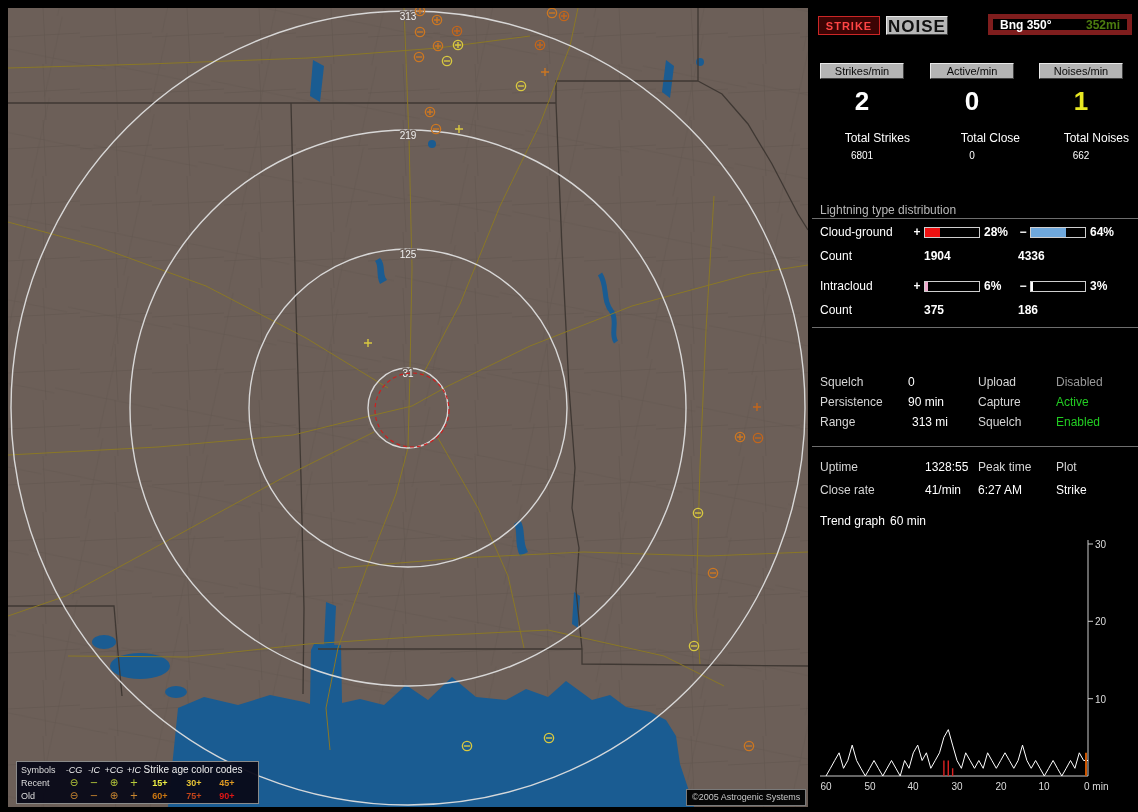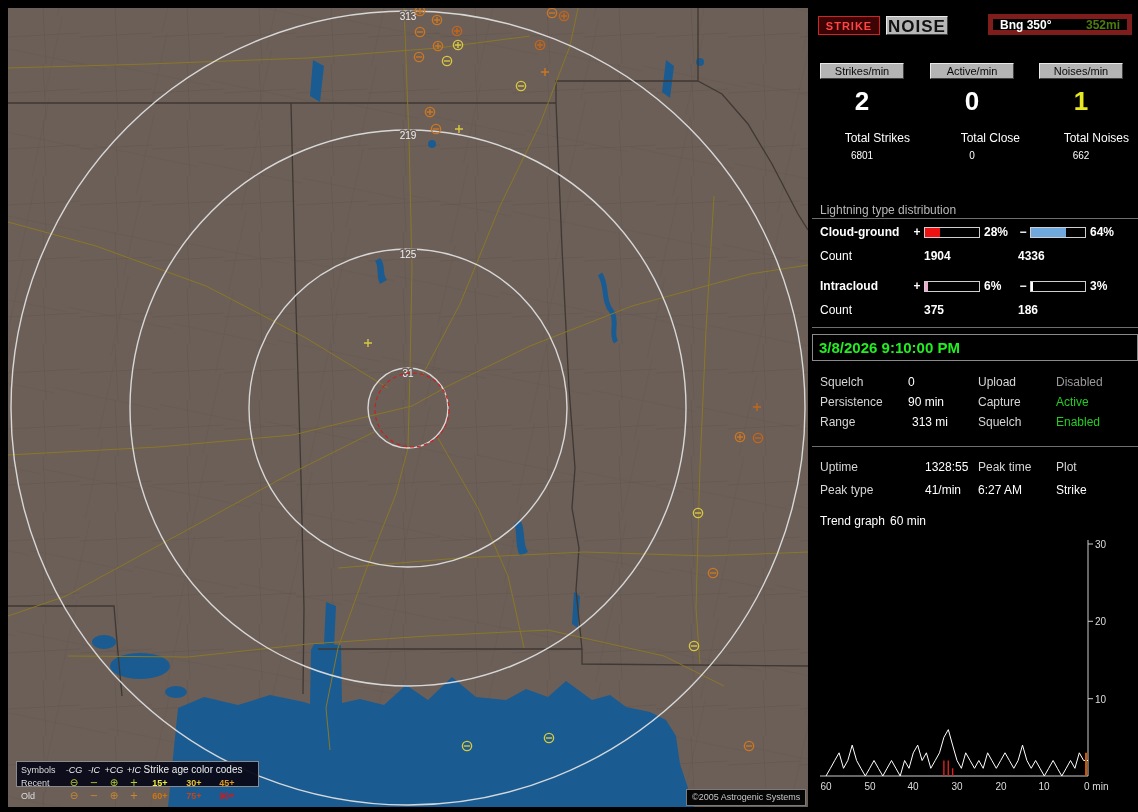--- a/index.html
+++ b/index.html
@@ -7,21 +7,21 @@
               font-family:"Liberation Sans", sans-serif; }
   .abs { position:absolute; }
 
   
   .map { position:absolute; left:8px; top:8px; width:800px; height:799px; background:#6c5f58; }
 
   .ring-lbl { font:10px "Liberation Sans",sans-serif; fill:#efefef; stroke:#6c5f58;
               stroke-width:3px; paint-order:stroke; text-anchor:middle; }
 
   
-  .legend { position:absolute; left:8px; top:753px; width:243px; height:26px;
+  .legend { position:absolute; left:8px; top:753px; width:243px; height:43px;
             background:rgba(8,8,24,0.95); border:1px solid #8a8a8a; color:#ddd;
             font-size:9px; padding:1px 4px; display:grid;
             grid-template-columns:42px 22px 18px 22px 18px 34px 34px 32px;
             grid-auto-rows:13px; align-items:center; }
   .lg-label { text-align:left; color:#ddd; }
   .lg-col  { text-align:center; color:#eee;font-style:italic; }
   .lg-sym  { text-align:center; font-family:"DejaVu Sans",sans-serif; font-size:10px; line-height:10px; }
   .lg-age  { text-align:center; font-weight:bold; }
   .lg-agetitle { grid-column:6 / span 3; text-align:center; color:#eee; font-size:10px; }
 
@@ -42,21 +42,21 @@
          align-items:center; padding:0 7px; font-weight:bold; font-size:12px; }
 
   .chip { background:#b4b4b4; color:#0a0a0a; font-size:11px; text-align:center; line-height:14px; }
   .num  { font-size:26px; font-weight:bold; text-align:center; }
   .tlabel { font-size:12px; text-align:right; color:#fff; }
   .tval   { font-size:10px; text-align:center; color:#fff; }
 
   .hr { position:absolute; left:0; width:326px; height:1px; background:#6e6e6e; }
 
   .sec-title { color:#b8b8b8; font-size:12px; }
-  .dist-label { font-weight:bold; }
+  .dist-label { font-weight:normal; }
   .sign { font-weight:bold; width:10px; text-align:center; }
   .bar { width:56px; height:11px; border:1px solid #cfcfcf; background:#000; }
   .bar-fill { height:100%; }
   .pct { font-weight:bold; }
   .cval { font-weight:bold; }
 
   .datebox { left:0; top:334px; width:326px; height:27px; border:1px solid #8a8a8a;
              color:#22ee22; font-weight:bold; font-size:15px; line-height:25px; padding-left:6px; }
 
   .lab { color:#d6d6d6; }
@@ -323,21 +323,20 @@
     <div class="bar-fill" style="width: 3%; background: rgb(255, 255, 255);"></div>
   </div>
   <div class="abs pct" style="left:278px;top:279px">3%</div>
 
   <div class="abs" style="left:8px;top:303px">Count</div>
   <div class="abs cval" style="left:112px;top:303px">375</div>
   <div class="abs cval" style="left:206px;top:303px">186</div>
 
   <div class="hr" style="top:327px"></div>
 
-  <div class="abs datebox">3/8/2026 9:10:00 PM</div>
 
   <div class="abs lab" style="left:8px;top:375px">Squelch</div>
   <div class="abs val" style="left:96px;top:375px">0</div>
   <div class="abs lab" style="left:166px;top:375px">Upload</div>
   <div class="abs" style="left: 244px; top: 375px; color: rgb(154, 154, 154);">Disabled</div>
 
   <div class="abs lab" style="left:8px;top:395px">Persistence</div>
   <div class="abs val" style="left:96px;top:395px">90 min</div>
   <div class="abs lab" style="left:166px;top:395px">Capture</div>
   <div class="abs" style="left: 244px; top: 395px; color: rgb(34, 204, 34);">Active</div>
@@ -347,21 +346,21 @@
   <div class="abs lab" style="left:166px;top:415px">Squelch</div>
   <div class="abs" style="left: 244px; top: 415px; color: rgb(34, 204, 34);">Enabled</div>
 
   <div class="hr" style="top:446px"></div>
 
   <div class="abs lab" style="left:8px;top:460px">Uptime</div>
   <div class="abs val" style="left:113px;top:460px">1328:55</div>
   <div class="abs lab" style="left:166px;top:460px">Peak time</div>
   <div class="abs lab" style="left:244px;top:460px">Plot</div>
 
-  <div class="abs lab" style="left:8px;top:483px">Peak type</div>
+  <div class="abs lab" style="left:8px;top:483px">Close rate</div>
   <div class="abs val" style="left:113px;top:483px">41/min</div>
   <div class="abs val" style="left:166px;top:483px">6:27 AM</div>
   <div class="abs val" style="left:244px;top:483px">Strike</div>
 
   <div class="abs val" style="left:8px;top:514px">Trend graph</div>
   <div class="abs val" style="left:78px;top:514px">60 min</div>
 
   <svg class="abs" style="left:0;top:534px" width="326" height="270" viewBox="0 0 326 270">
     <g stroke="#cccccc" stroke-width="1" fill="none">
       <line x1="276" y1="6" x2="276" y2="242"></line>

